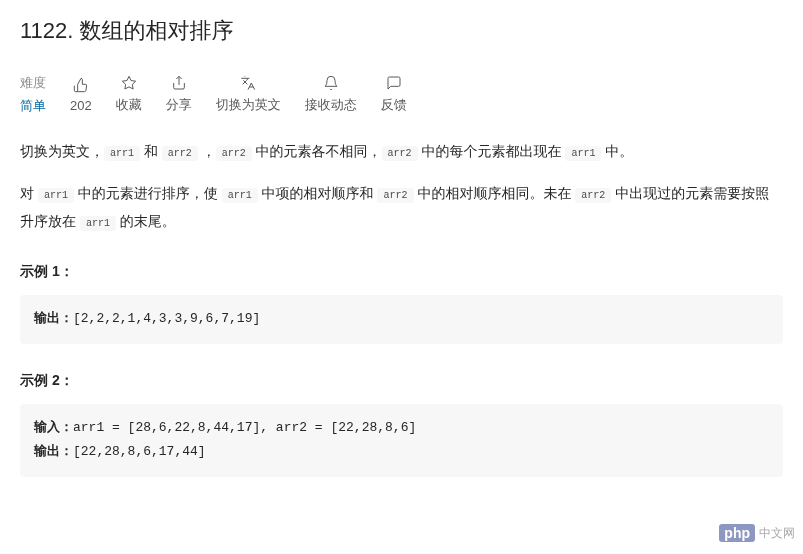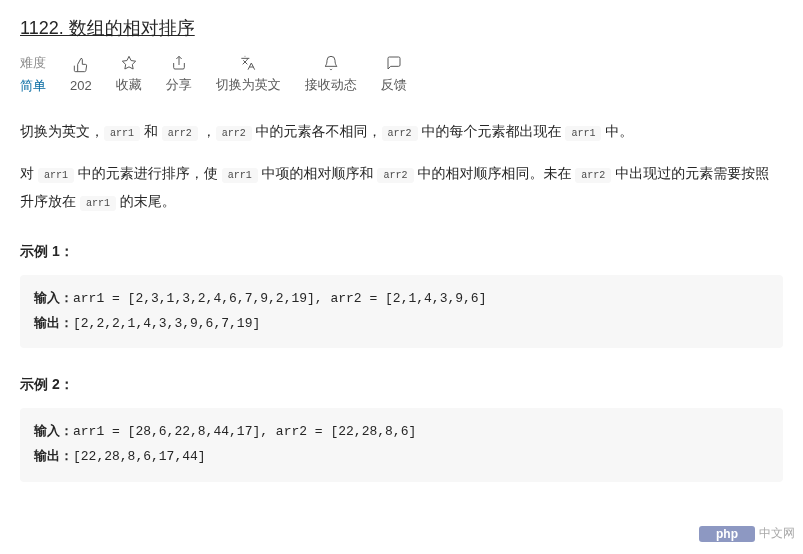--- a/index.html
+++ b/index.html
@@ -5,25 +5,24 @@
     * { margin: 0; padding: 0; box-sizing: border-box; }
     body {
       font-family: -apple-system, BlinkMacSystemFont, "Segoe UI", "PingFang SC", "Hiragino Sans GB", "Microsoft YaHei", sans-serif;
       background: #fff;
       color: #262626;
       font-size: 14px;
       padding: 16px 20px;
       width: 803px;
     }
     .title {
-      font-size: 18px;
+      font-size: 22px;
       font-weight: 500;
       color: #262626;
-      margin-bottom: 14px;
-      text-decoration: underline;
+      margin-bottom: 28px;
     }
     .meta-row {
       display: flex;
       align-items: center;
       gap: 24px;
       color: #595959;
       font-size: 13px;
       margin-bottom: 22px;
     }
     .meta-item {
@@ -73,22 +72,22 @@
       display: flex;
       align-items: center;
       gap: 4px;
       font-size: 12px;
       color: #999;
       opacity: 0.85;
     }
     .watermark .php-badge {
       background: #7a86b8;
       color: #fff;
-      font-size: 12px;
-      padding: 1px 17px;
+      font-size: 14px;
+      padding: 1px 5px;
       border-radius: 3px;
       font-weight: bold;
     }
   </style>
 </head>
 <body>
 
 <h1 class="title">1122. 数组的相对排序</h1>
 
 <div class="meta-row">
@@ -150,21 +149,20 @@
   <p>
     <span>切换为英文，</span><code class="inline">arr1</code><span> 和 </span><code class="inline">arr2</code><span> ，</span><code class="inline">arr2</code><span> 中的元素各不相同，</span><code class="inline">arr2</code><span> 中的每个元素都出现在 </span><code class="inline">arr1</code><span> 中。</span>
   </p>
   <p>
     <span>对 </span><code class="inline">arr1</code><span> 中的元素进行排序，使 </span><code class="inline">arr1</code><span> 中项的相对顺序和 </span><code class="inline">arr2</code><span> 中的相对顺序相同。未在 </span><code class="inline">arr2</code><span> 中出现过的元素需要按照升序放在 </span><code class="inline">arr1</code><span> 的末尾。</span>
   </p>
 </div>
 
 <div class="section-title">示例 1：</div>
 <div class="code-block">
-  <div><span class="label">输入：</span><span>arr1 = [2,3,1,3,2,4,6,7,9,2,19], arr2 = [2,1,4,3,9,6]</span></div>
   <div><span class="label">输出：</span><span>[2,2,2,1,4,3,3,9,6,7,19]</span></div>
 </div>
 
 <div class="section-title">示例  2：</div>
 <div class="code-block">
   <div><span class="label">输入：</span><span>arr1 = [28,6,22,8,44,17], arr2 = [22,28,8,6]</span></div>
   <div><span class="label">输出：</span><span>[22,28,8,6,17,44]</span></div>
 </div>
 
 <div class="watermark">

